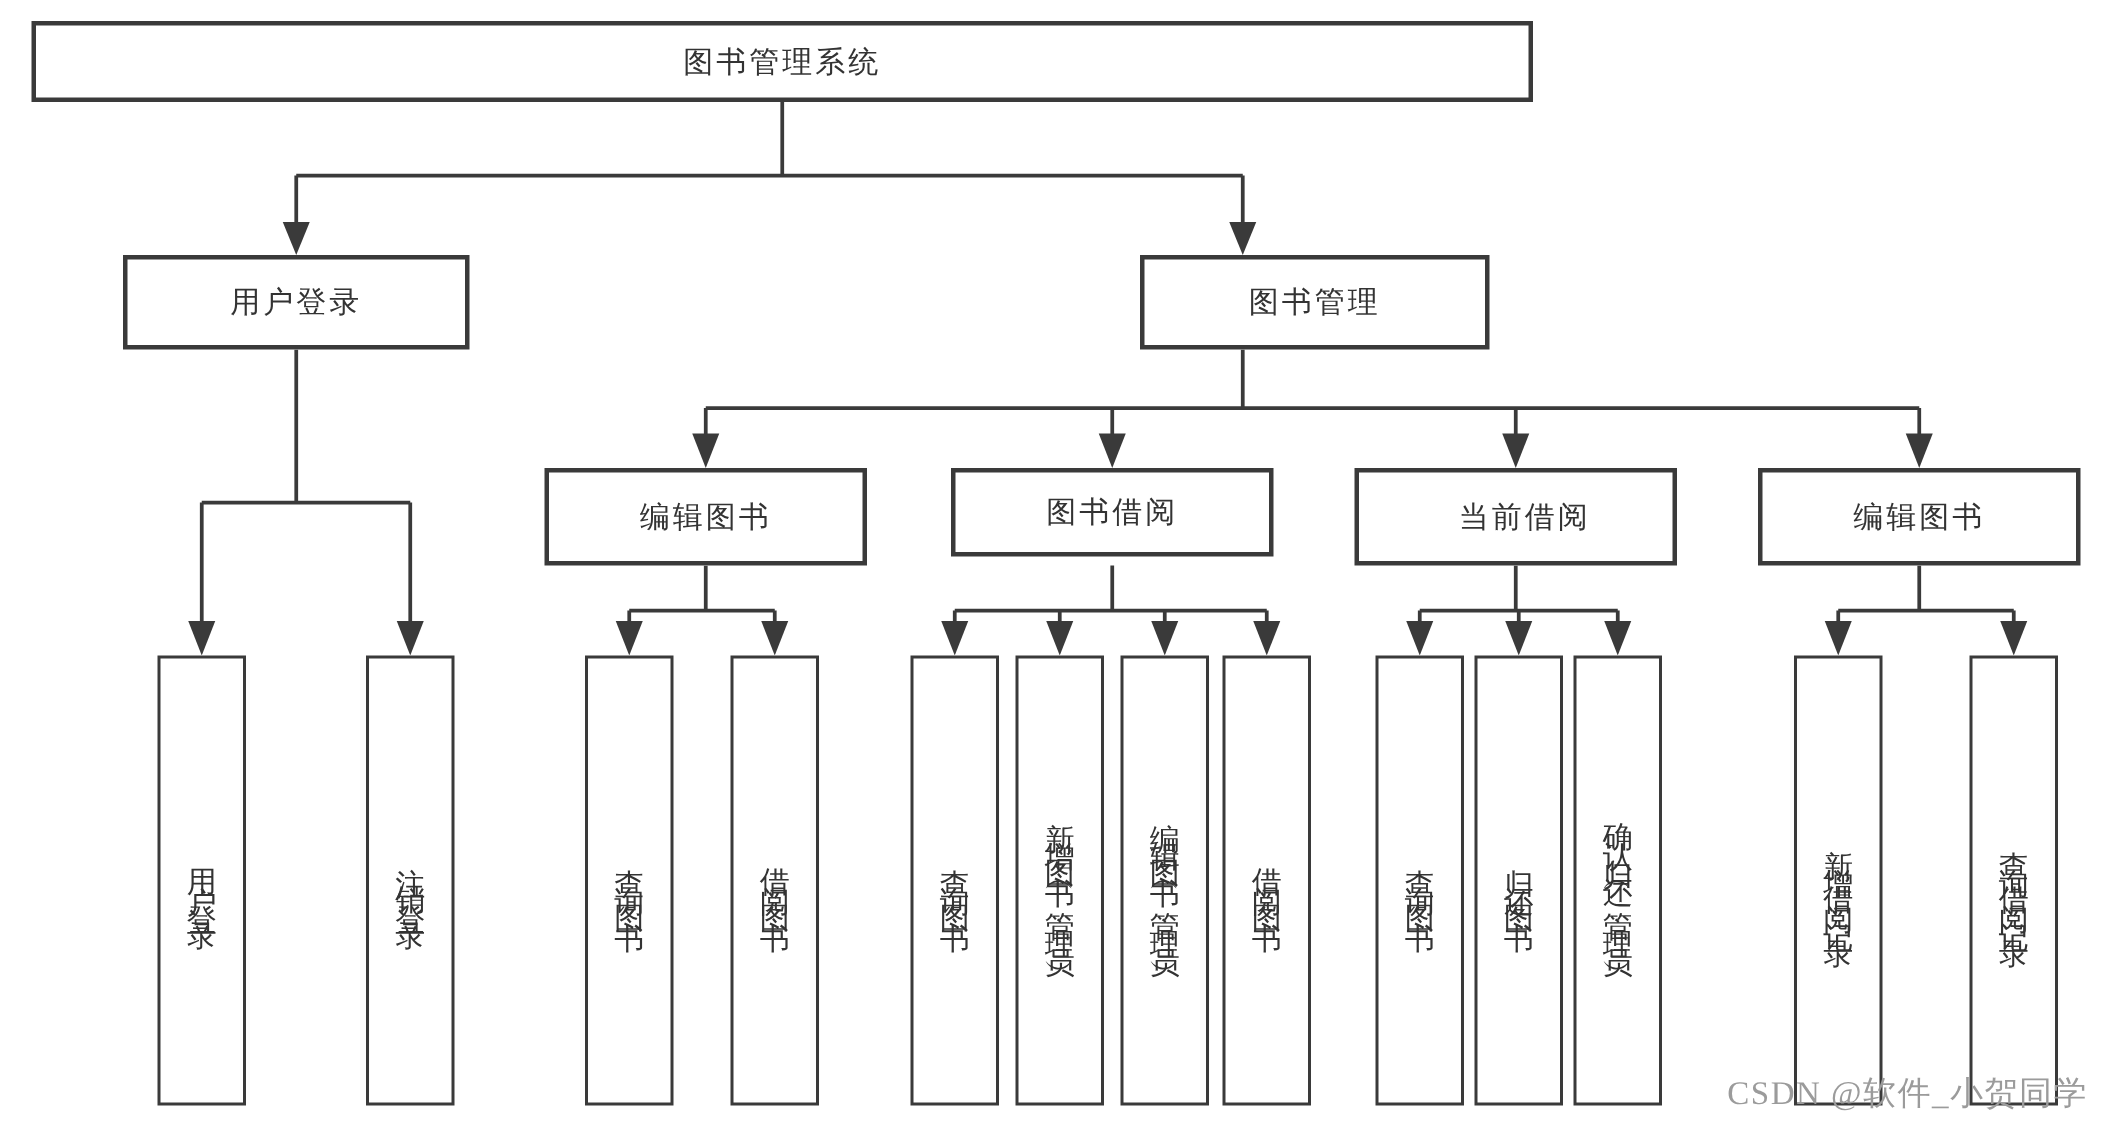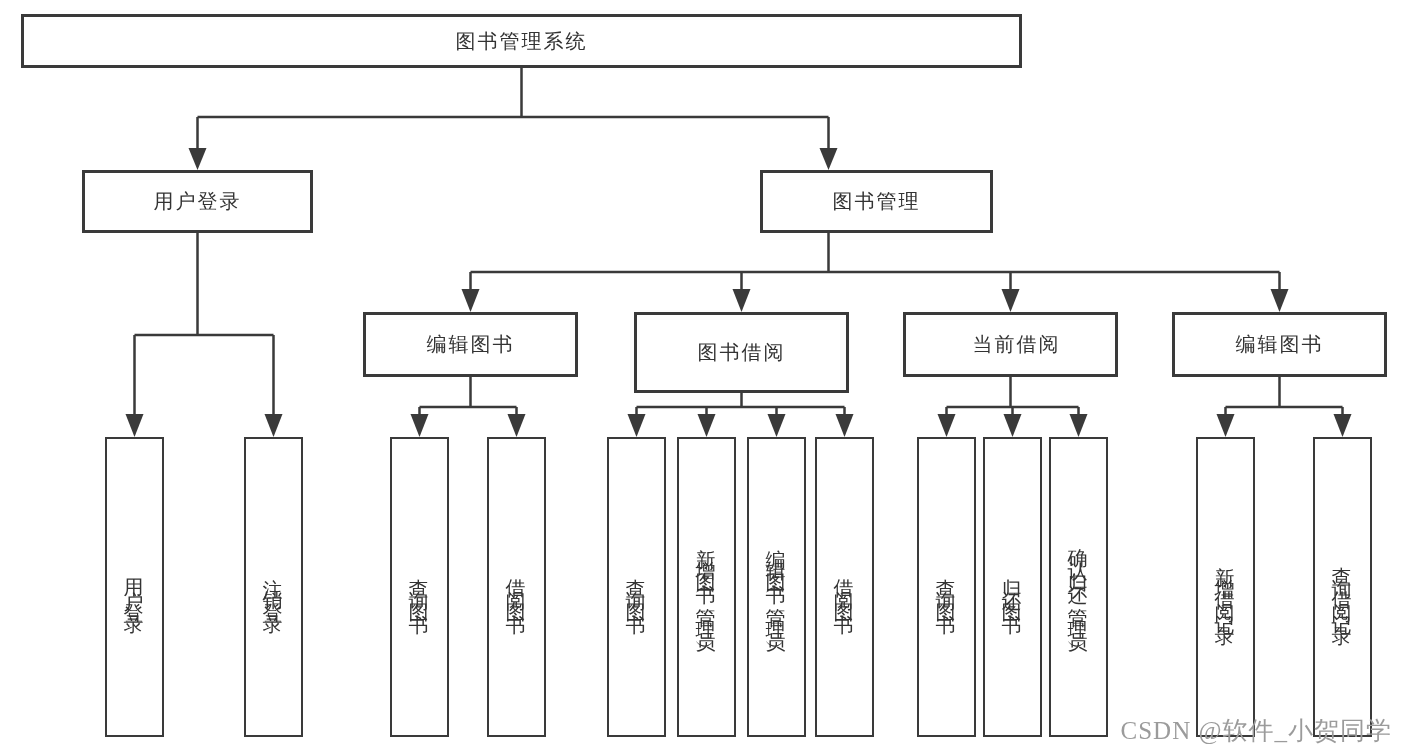--- a/index.html
+++ b/index.html
@@ -49,21 +49,21 @@
     border-width: 2.5px;
     writing-mode: vertical-rl;
     text-orientation: mixed;
     letter-spacing: 12px;
     font-size: 20px;
   }
   .watermark {
     position: absolute;
     right: 13px;
     top: 714px;
-    font-size: 25px;
+    font-size: 22px;
     letter-spacing: 1px;
     color: var(--watermark);
   }
 </style>
 </head>
 <body>
 
 <div class="canvas">
 
   <svg class="connectors" viewBox="0 0 1405 747" aria-hidden="true">
@@ -123,21 +123,21 @@
   <div class="box" style="left:82px; top:170px; width:231px; height:63px;">
     <span>用户登录</span>
   </div>
   <div class="box" style="left:740px; top:170px; width:233px; height:63px;margin-left:20px;">
     <span>图书管理</span>
   </div>
 
   <div class="box" style="left:363px; top:312px; width:215px; height:65px;">
     <span>编辑图书</span>
   </div>
-  <div class="box" style="left:634px; top:312px; width:215px; height:81px;">
+  <div class="box" style="left:634px; top:312px; width:215px; height:59px;">
     <span>图书借阅</span>
   </div>
   <div class="box" style="left:903px; top:312px; width:215px; height:65px;padding-left:12px;">
     <span>当前借阅</span>
   </div>
   <div class="box" style="left:1172px; top:312px; width:215px; height:65px;">
     <span>编辑图书</span>
   </div>
 
   <div class="box vbox" style="left:105px; top:437px; width:59px; height:300px;">

